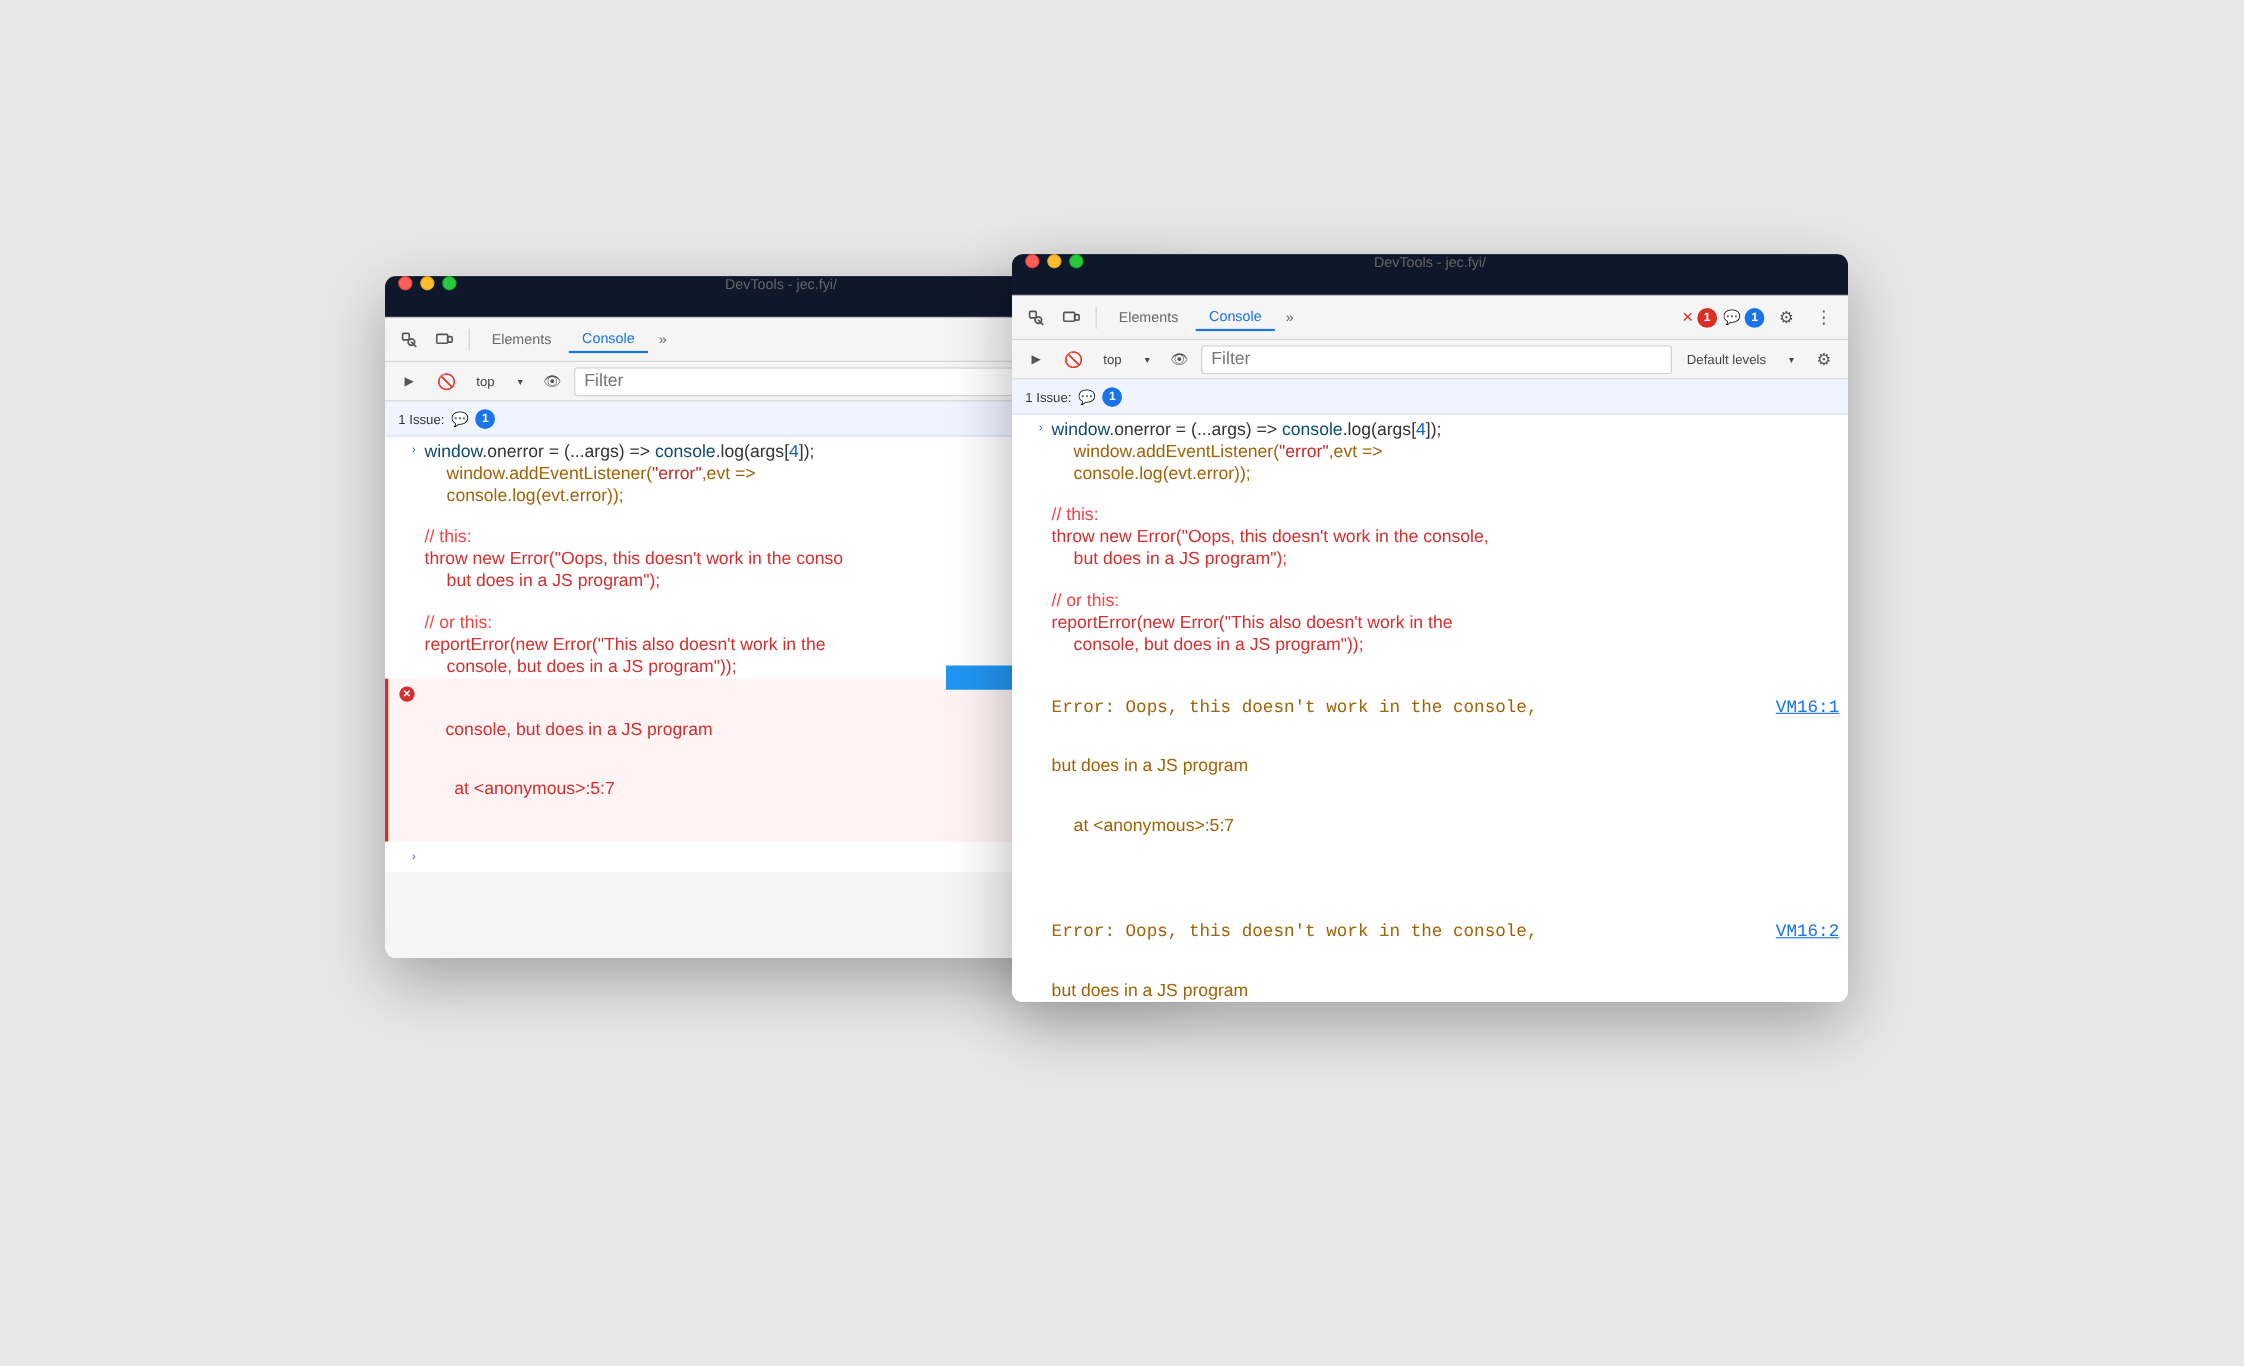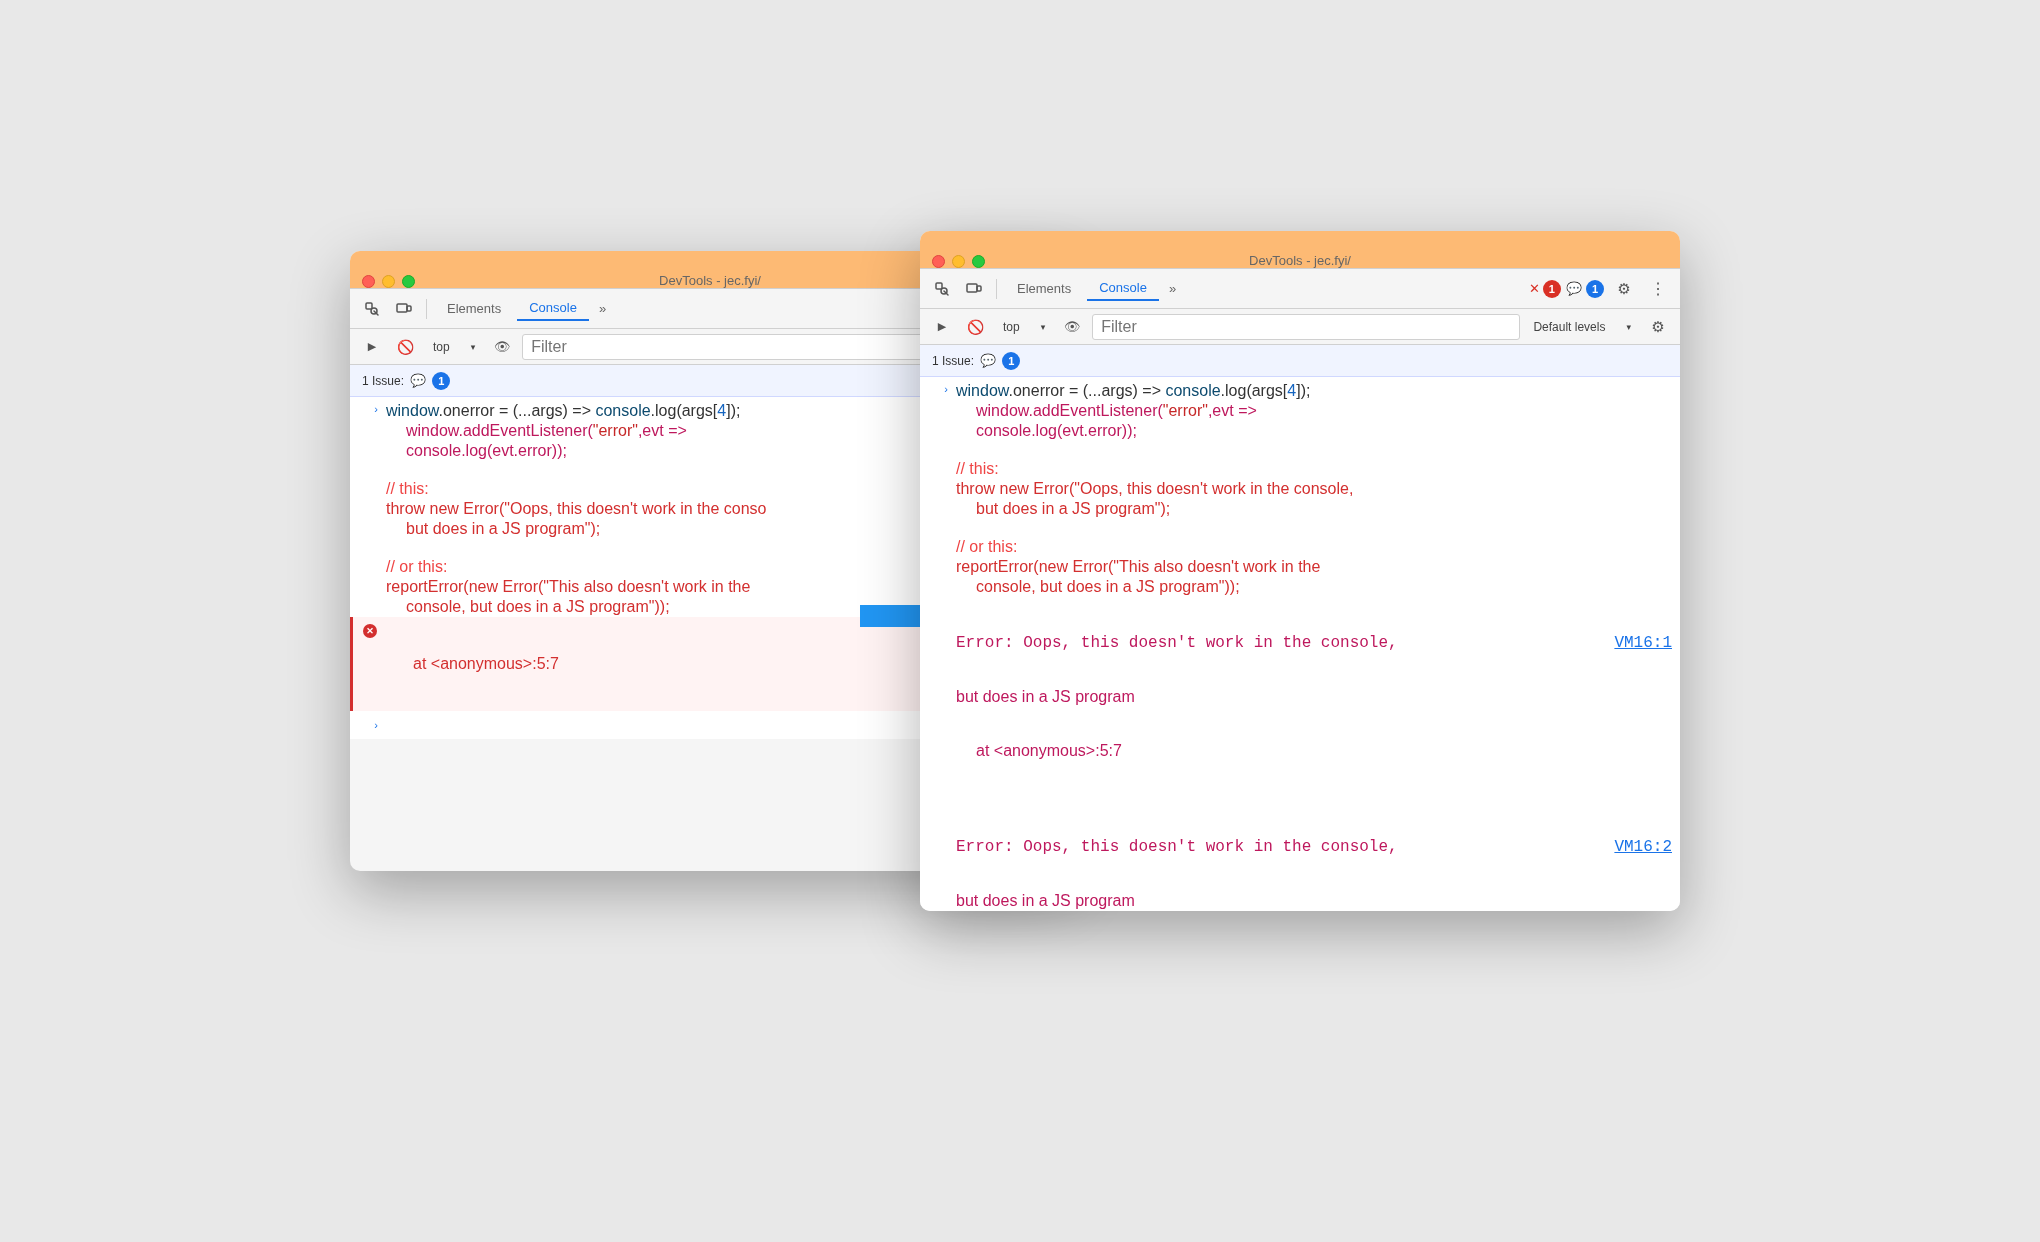--- a/index.html
+++ b/index.html
@@ -40,24 +40,24 @@
     .window-front {
       width: 760px;
       height: 680px;
       top: 60px;
       left: 600px;
       z-index: 3;
     }
 
     
     .title-bar {
-      background: #fdba74;
+      background: #0f172a;
       height: 38px;
       display: flex;
-      align-items: flex-end;
+      align-items: flex-start;
       justify-content: center;
       position: relative;
       border-bottom: 1px solid #d0d0d0;
     }
 
     .traffic-lights {
       position: absolute;
       left: 12px;
       display: flex;
       gap: 7px;
@@ -226,21 +226,21 @@
     .console-line .content {
       flex: 1;
       white-space: pre-wrap;
       word-break: break-all;
       color: #333;
     }
 
     .code-purple { color: #0c4a6e; }
     .code-comment { color: #ef4444; }
     .code-string { color: #c62828; }
-    .code-default { color: #be185d; }
+    .code-default { color: #a16207; }
     .code-error { color: #d32f2f; }
 
     .error-line {
       background: #fff3f3;
       border-left: 3px solid #d32f2f;
     }
 
     .error-icon {
       width: 14px;
       height: 14px;
@@ -407,20 +407,21 @@
       <div class="console-line indent">
         <div class="gutter"></div>
         <div class="content"><span class="code-error">console, but does in a JS program"));</span></div>
       </div>
 
       <div class="console-line error-line" style="padding: 2px 0;">
         <div class="gutter" style="padding-top:3px;">
           <div class="error-icon">✕</div>
         </div>
         <div class="content" style="color:#d32f2f; padding-right: 8px;">
+          <div style="padding-left:16px;">console, but does in a JS program</div>
           <div style="padding-left:24px;">at &lt;anonymous&gt;:5:7</div>
         </div>
       </div>
 
       <div class="console-line" style="margin-top: 6px;">
         <div class="gutter">
             <span style="color:#1a73e8;">›</span>
           </div>
         <div class="content"></div>
       </div>

